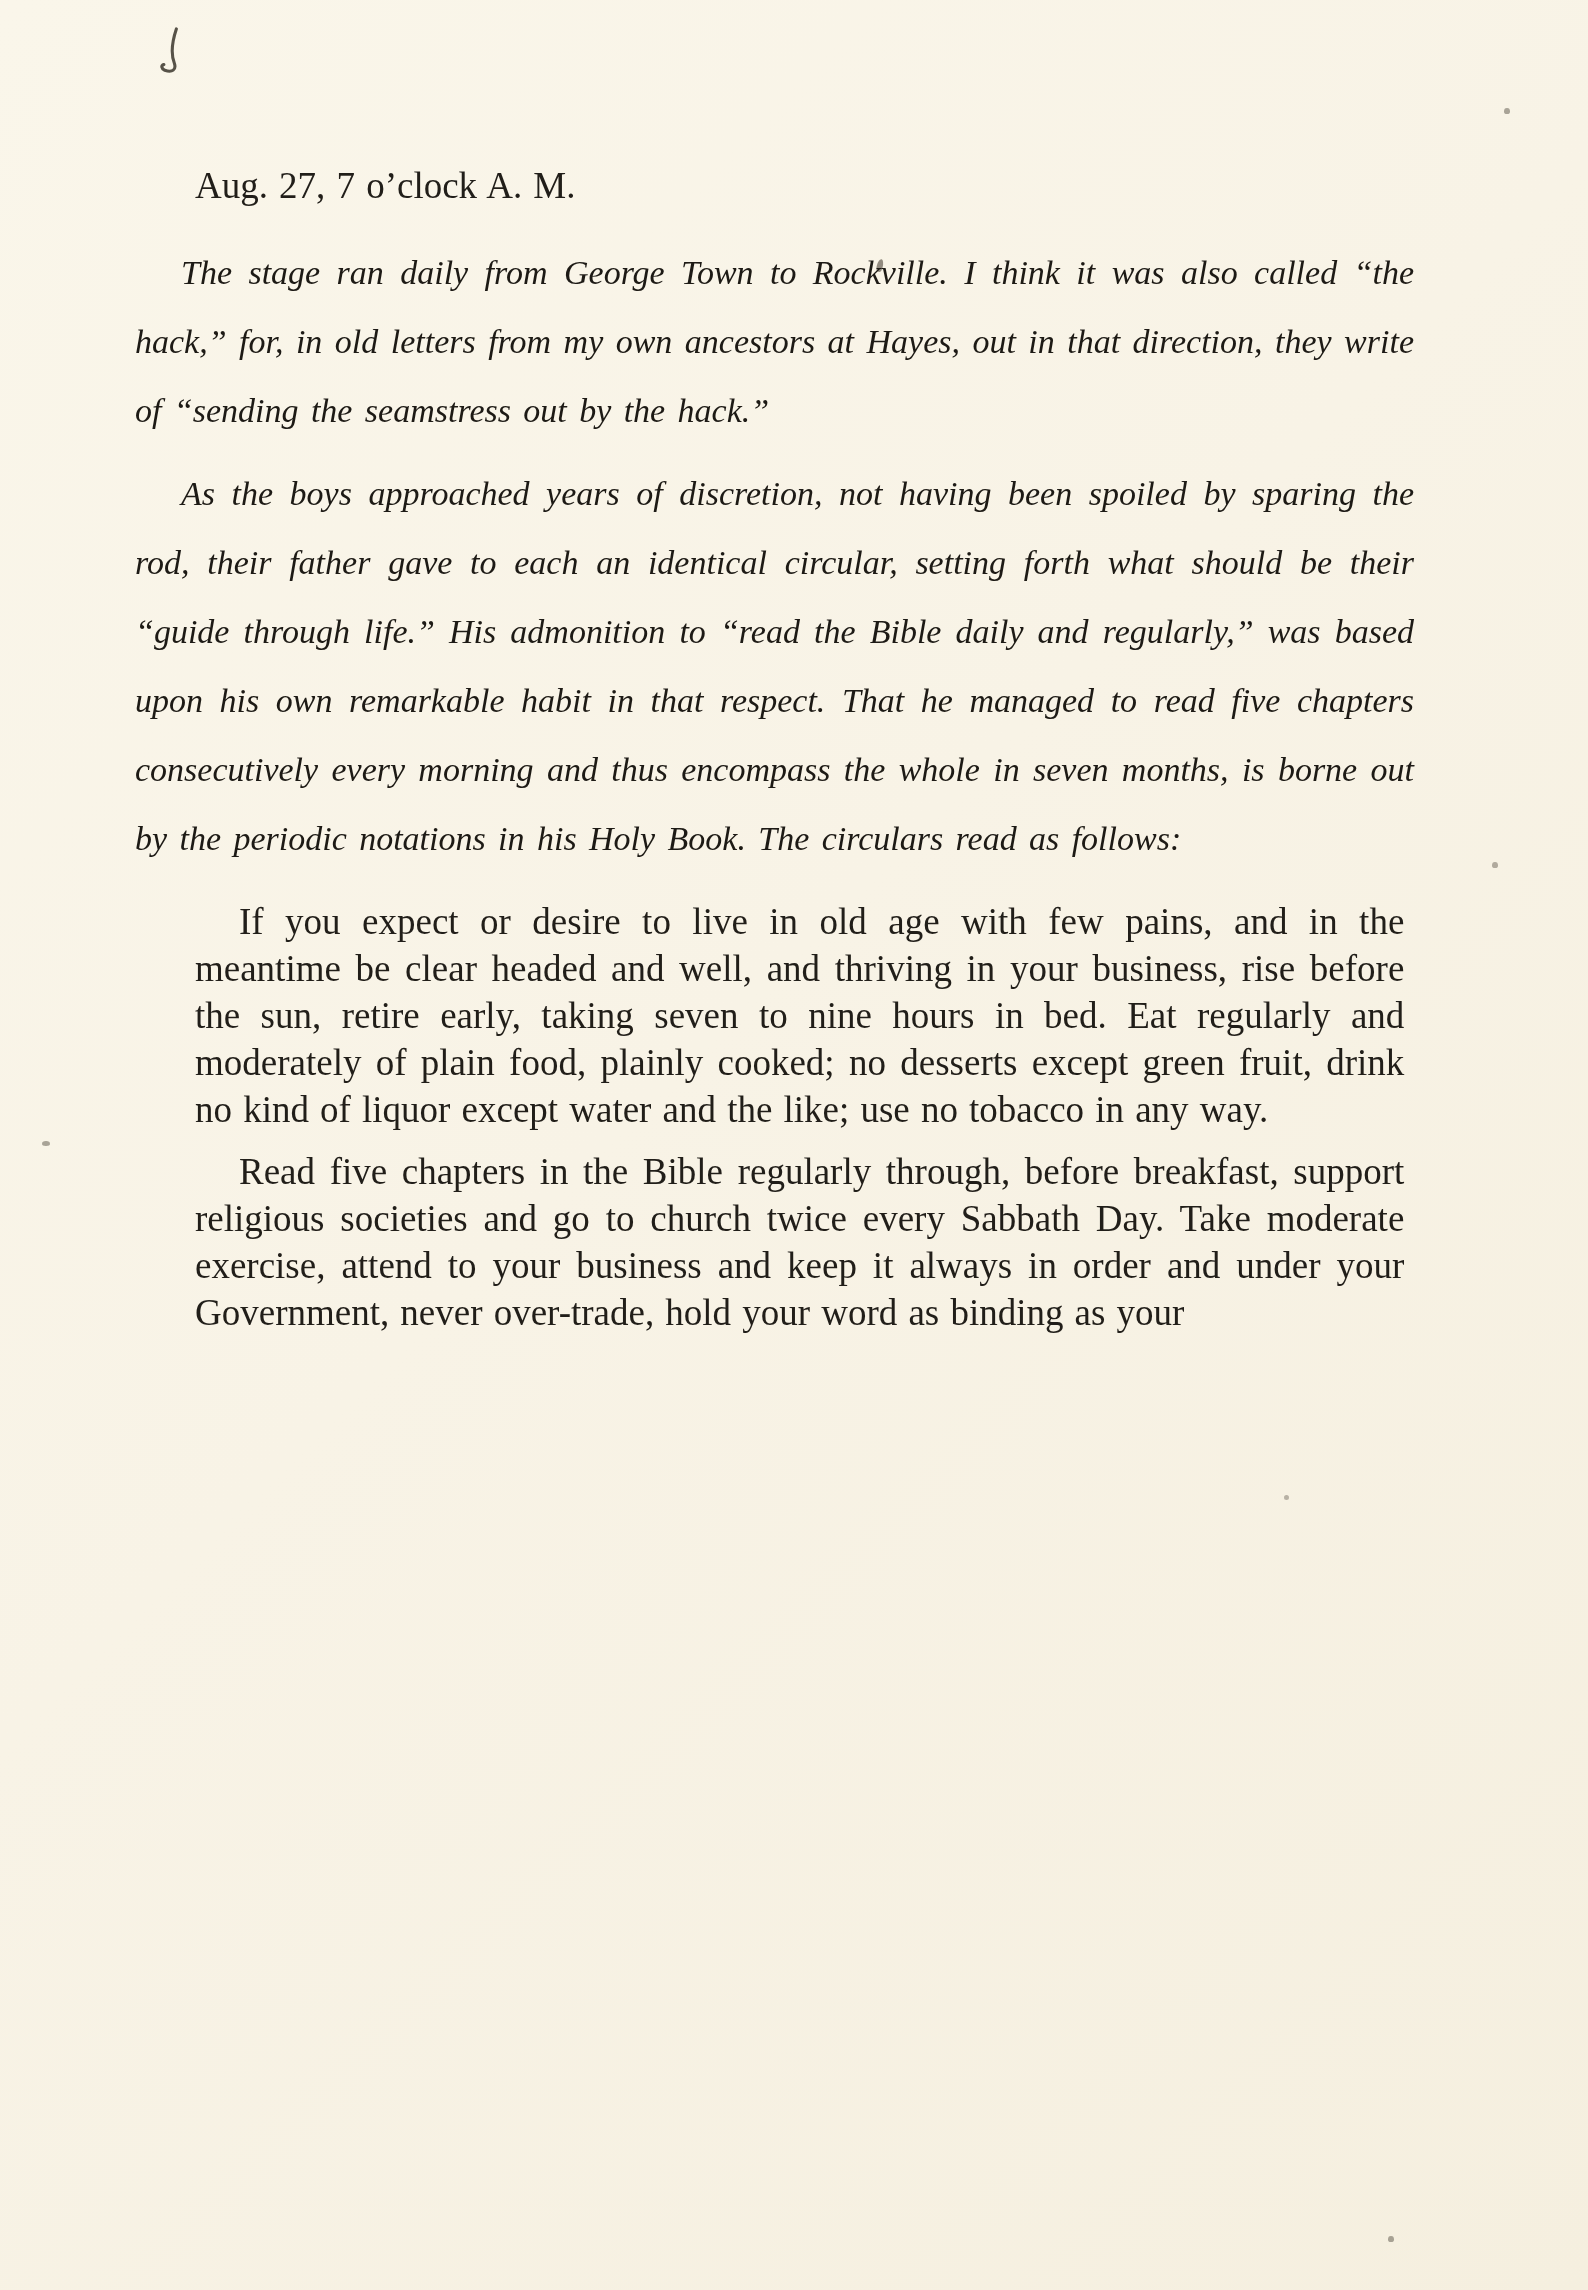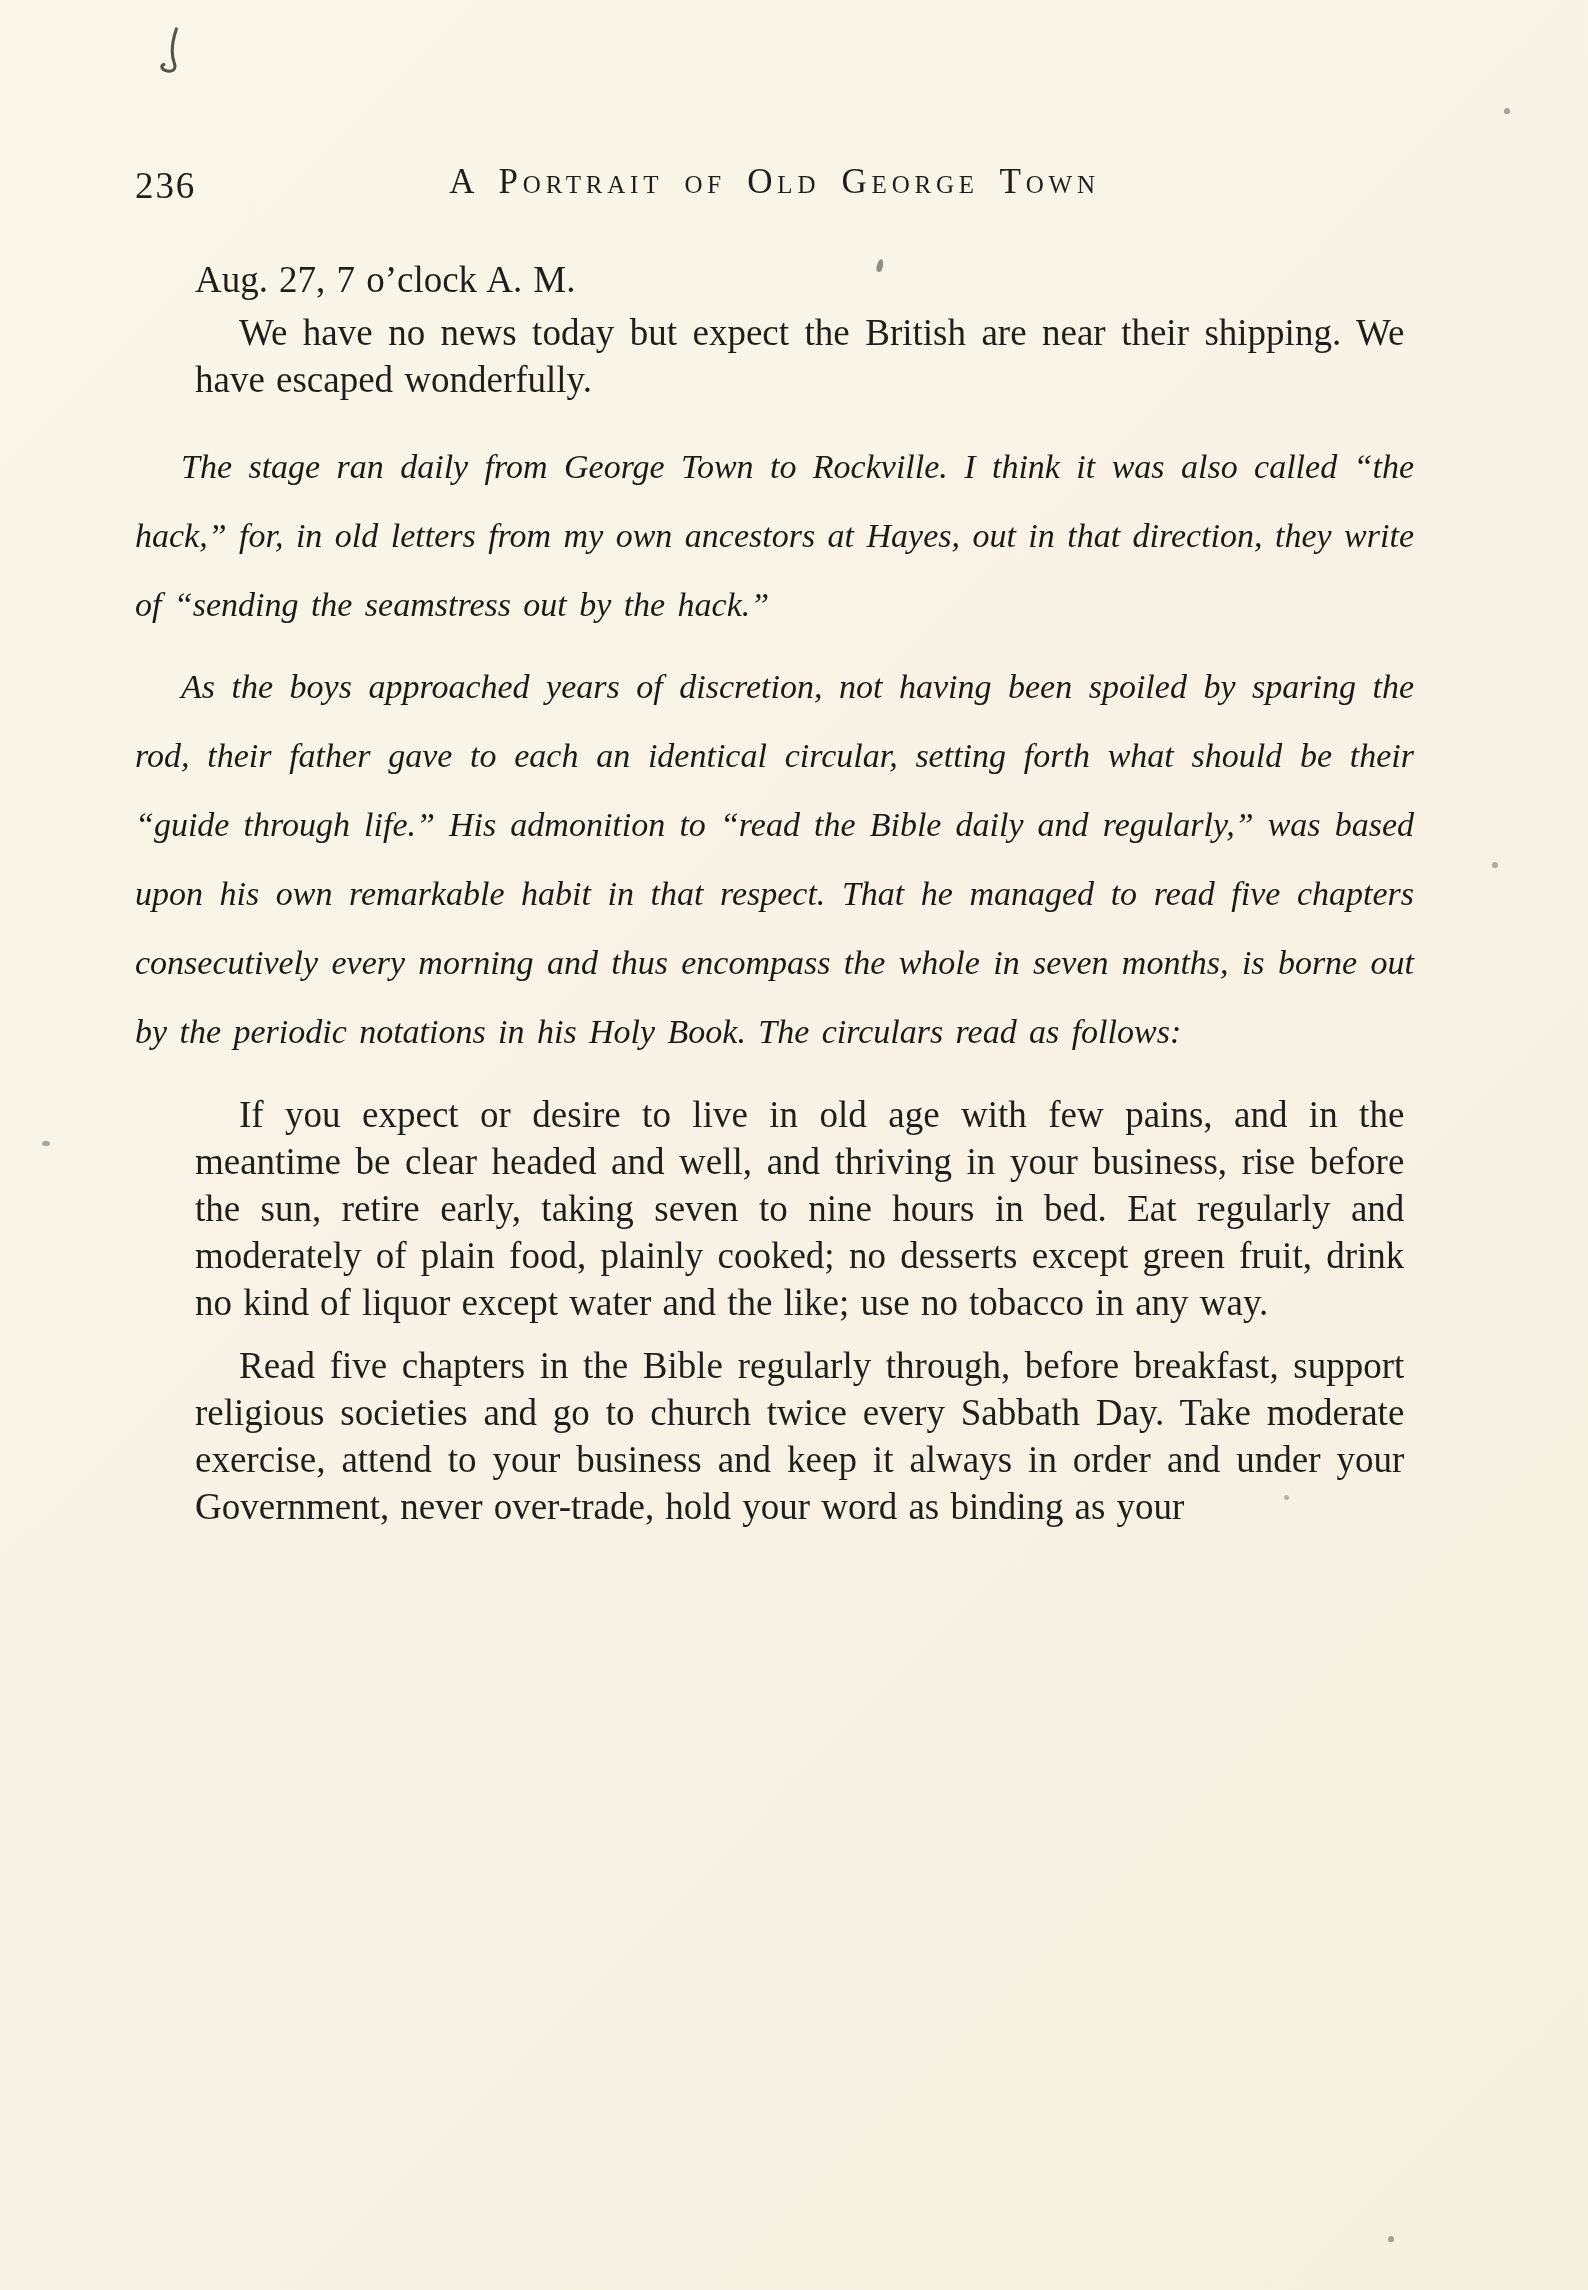--- a/index.html
+++ b/index.html
@@ -117,28 +117,23 @@
 
   <span class="speck s1"></span>
   <span class="speck s2"></span>
   <span class="speck s3"></span>
   <span class="speck s4"></span>
   <span class="speck s5"></span>
   <span class="speck s6"></span>
 
   <div class="content">
 
-    <div class="running-head">
-      <span class="page-number">236</span>
-      <span class="running-title">A Portrait of Old George Town</span>
-    </div>
 
     <div class="quote-block">
       <p class="dateline">Aug. 27, 7 o’clock A. M.</p>
-      <p class="indented">We have no news today but expect the British are near their shipping. We have escaped wonderfully.</p>
     </div>
 
     <p class="body-par">The stage ran daily from George Town to Rockville. I think it was also called “the hack,” for, in old letters from my own ancestors at Hayes, out in that direction, they write of “sending the seamstress out by the hack.”</p>
     <p class="body-par">As the boys approached years of discretion, not having been spoiled by sparing the rod, their father gave to each an identical circular, setting forth what should be their “guide through life.” His admonition to “read the Bible daily and regularly,” was based upon his own remarkable habit in that respect. That he managed to read five chapters consecutively every morning and thus encompass the whole in seven months, is borne out by the periodic notations in his Holy Book. The circulars read as follows:</p>
 
     <div class="quote-block circulars">
       <p class="indented">If you expect or desire to live in old age with few pains, and in the meantime be clear headed and well, and thriving in your business, rise before the sun, retire early, taking seven to nine hours in bed. Eat regularly and moderately of plain food, plainly cooked; no desserts except green fruit, drink no kind of liquor except water and the like; use no tobacco in any way.</p>
       <p class="indented">Read five chapters in the Bible regularly through, before breakfast, support religious societies and go to church twice every Sabbath Day. Take moderate exercise, attend to your business and keep it always in order and under your Government, never over-trade, hold your word as binding as your</p>
     </div>
 

